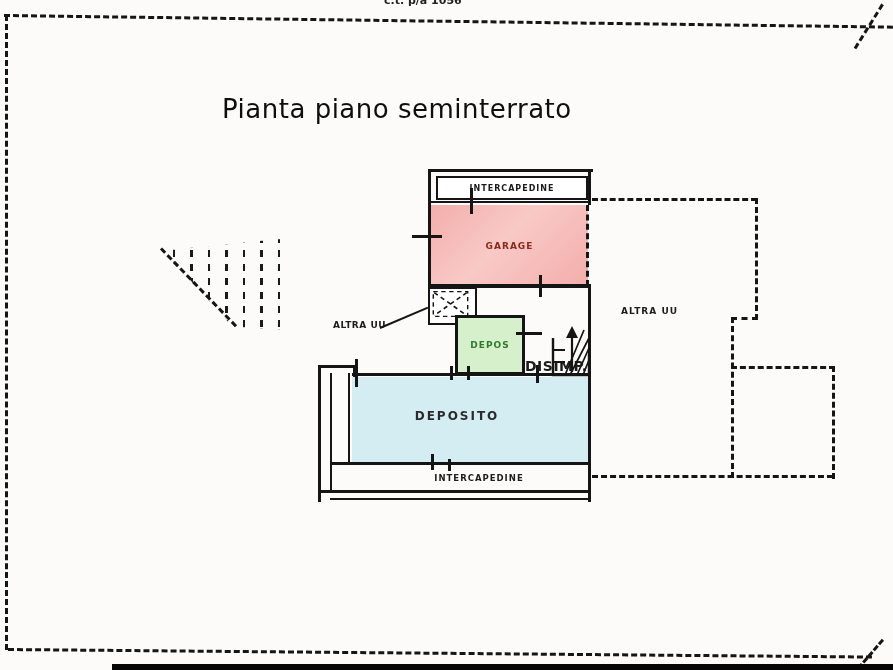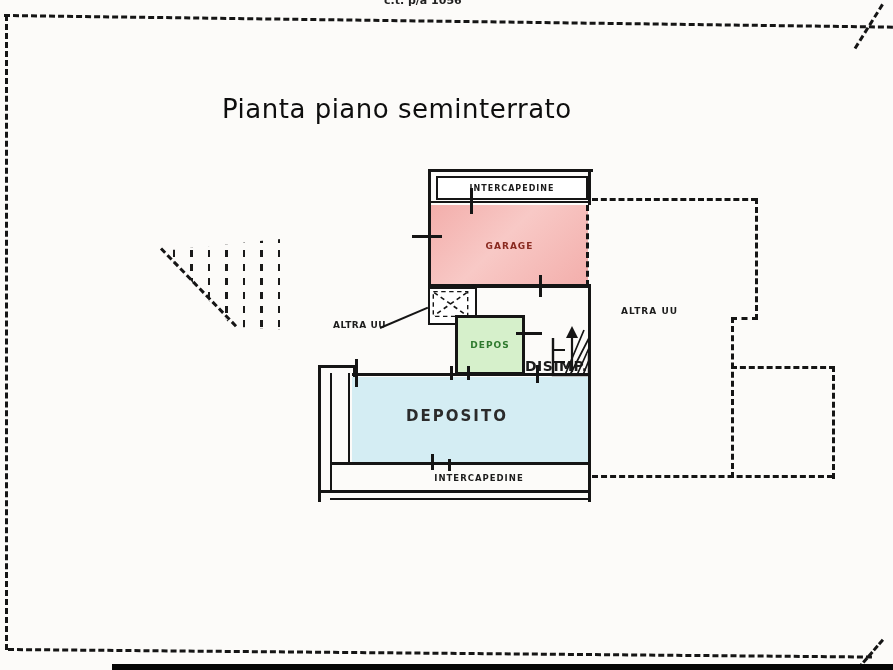--- a/index.html
+++ b/index.html
@@ -22,21 +22,21 @@
   #strip-top-box .lbl{position:static;font-size:8px;letter-spacing:1px;}
   #garage-fill{position:absolute;left:431px;top:205px;width:157px;height:81px;
     background:linear-gradient(135deg,var(--garage-fill,#f3aeab) 0%,#f8c9c6 45%,var(--garage-fill,#f3aeab) 100%);}
   #garage-fill .lbl{position:static;font-size:9px;letter-spacing:1px;color:var(--garage-text,#8a2a20);}
   #garage-dash-edge{position:absolute;left:586px;top:205px;height:81px;width:0;border-left:3px dashed var(--ink,#151515);}
   #shaft-box{position:absolute;left:428px;top:287px;width:45px;height:34px;border:2px solid var(--ink,#151515);background:#fff;}
   #depos-box{position:absolute;left:455px;top:315px;width:70px;height:60px;border:3px solid var(--ink,#151515);box-sizing:border-box;
     background:var(--depos-fill,#d6f0cb);}
   #depos-box .lbl{position:static;font-size:9px;letter-spacing:1px;color:var(--depos-text,#2f7a2e);}
   #deposito-fill{position:absolute;left:352px;top:377px;width:236px;height:87px;background:var(--deposito-fill,#d4edf3);}
-  #deposito-label{position:absolute;left:352px;top:377px;width:210px;height:78px;font-size:15px;letter-spacing:2px;color:#2b2b2b;}
+  #deposito-label{position:absolute;left:352px;top:377px;width:210px;height:78px;font-size:12px;letter-spacing:2px;color:#2b2b2b;}
   #disimp-label{left:525px;top:310px;font-size:14px;letter-spacing:.5px;margin-top:48px;}
   #intercapedine-bottom-label{position:absolute;left:350px;top:466px;width:258px;height:24px;font-size:8.5px;letter-spacing:1px;}
   #altra-left{left:333px;top:320px;font-size:9px;letter-spacing:.5px;}
   #altra-right{left:621px;top:306px;font-size:9px;letter-spacing:1px;}
   #leader{position:absolute;left:380px;top:327px;width:52px;height:0;border-top:2px solid var(--ink,#151515);
     transform:rotate(-23deg);transform-origin:left center;}
   #ramp{
     position:absolute;left:158px;top:236px;width:134px;height:96px;
     background:
       repeating-linear-gradient(180deg, transparent 0 7px, var(--paper,#fcfbf9) 7px 14px),

